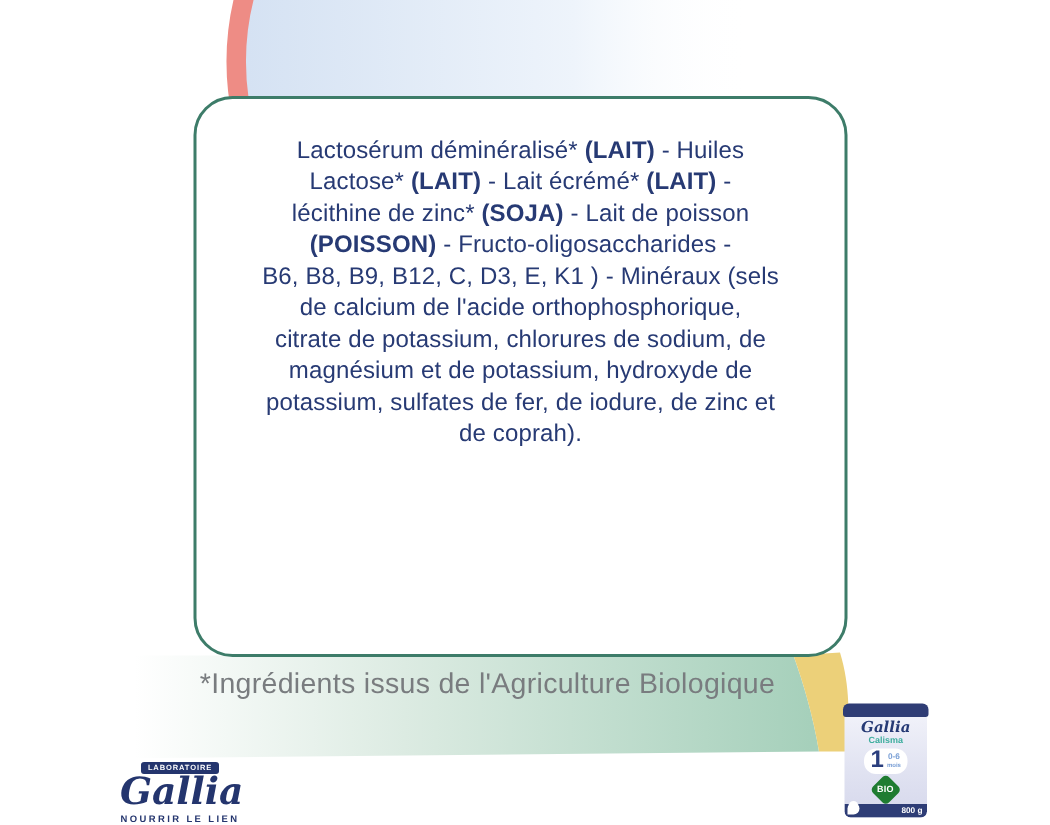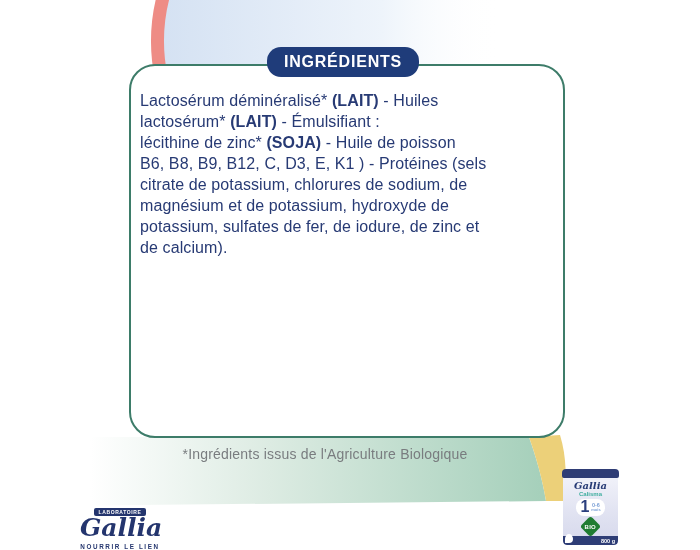--- a/index.html
+++ b/index.html
@@ -17,28 +17,28 @@
   .badge{
     position:absolute;left:267px;top:47px;width:152px;height:30px;
     background:#1f3c7a;border-radius:14px;z-index:3;
     display:flex;align-items:center;justify-content:center;
   }
   .badge span{
     color:#ffffff;font-weight:700;font-size:16px;letter-spacing:0.8px;
   }
   .ingredients{
     position:absolute;left:140px;top:90px;width:414px;z-index:2;
-    color:#273a74;font-size:16px;line-height:21px;
+    text-align:center;color:#273a74;font-size:16px;line-height:21px;
     font-weight:400;letter-spacing:0.1px;
   }
   .ing-line{white-space:nowrap;}
   .ing-line .b{font-weight:700;}
   .footer-note{
     position:absolute;left:55px;top:446px;width:540px;z-index:2;
-    text-align:center;color:#797c7f;font-size:14px;letter-spacing:0.2px;
+    text-align:center;color:#797c7f;font-size:19px;letter-spacing:0.2px;
   }
   
   .logo{position:absolute;left:80px;top:500px;width:80px;text-align:center;z-index:2;color:#24356e;}
   .logo .lab{
     display:inline-block;background:#24356e;color:#ffffff;font-size:5px;
     letter-spacing:0.6px;padding:1px 5px;border-radius:2px;font-weight:700;
   }
   .logo .brand{
     font-family:"DejaVu Serif",serif;font-style:italic;font-weight:700;
     font-size:25px;line-height:1;margin-top:-3px;
@@ -101,33 +101,32 @@
       </linearGradient>
     </defs>
     <circle cx="332" cy="41" r="170" fill="url(#blueGrad)"></circle>
     <path d="M 174 -33 A 174 174 0 0 0 174 115" fill="none" stroke="#ee8c85" stroke-width="13"></path>
     <path d="M 40 437 L 529 437 C 536 457 542 477 546 501 L 40 506 Z" fill="url(#greenGrad)"></path>
     <path d="M 529 437 L 560 435 C 567 458 566 478 565 501 L 546 501 C 542 477 536 457 529 437 Z" fill="#ecd079"></path>
   </svg>
 
   <div class="panel"></div>
 
-  <div class="badge">
-    <span>INGRÉDIENTS</span>
-  </div>
 
   <div class="ingredients">
       <div class="ing-line"><span>Lactosérum déminéralisé* </span><span class="b">(LAIT)</span><span> - Huiles</span></div>
-      <div class="ing-line"><span>lactosérum* </span><span class="b">(LAIT)</span><span> - Émulsifiant :</span></div>
-      <div class="ing-line"><span>lécithine de zinc* </span><span class="b">(SOJA)</span><span> - Huile de poisson</span></div>
-      <div class="ing-line"><span>B6, B8, B9, B12, C, D3, E, K1 ) - Protéines (sels</span></div>
+      <div class="ing-line"><span>Lactose* </span><span class="b">(LAIT)</span><span> - Lait écrémé* </span><span class="b">(LAIT)</span><span> -</span></div>
+      <div class="ing-line"><span>lécithine de zinc* </span><span class="b">(SOJA)</span><span> - Lait de poisson</span></div>
+      <div class="ing-line"><span class="b">(POISSON)</span><span> - Fructo-oligosaccharides -</span></div>
+      <div class="ing-line"><span>B6, B8, B9, B12, C, D3, E, K1 ) - Minéraux (sels</span></div>
+      <div class="ing-line"><span>de calcium de l'acide orthophosphorique,</span></div>
       <div class="ing-line"><span>citrate de potassium, chlorures de sodium, de</span></div>
       <div class="ing-line"><span>magnésium et de potassium, hydroxyde de</span></div>
       <div class="ing-line"><span>potassium, sulfates de fer, de iodure, de zinc et</span></div>
-      <div class="ing-line"><span>de calcium).</span></div>
+      <div class="ing-line"><span>de coprah).</span></div>
     </div>
 
   <div class="footer-note">*Ingrédients issus de l'Agriculture Biologique</div>
 
   <div class="logo">
     <div class="lab">LABORATOIRE</div>
     <div class="brand">Gallia</div>
     <div class="tagline">NOURRIR LE LIEN</div>
   </div>
 

